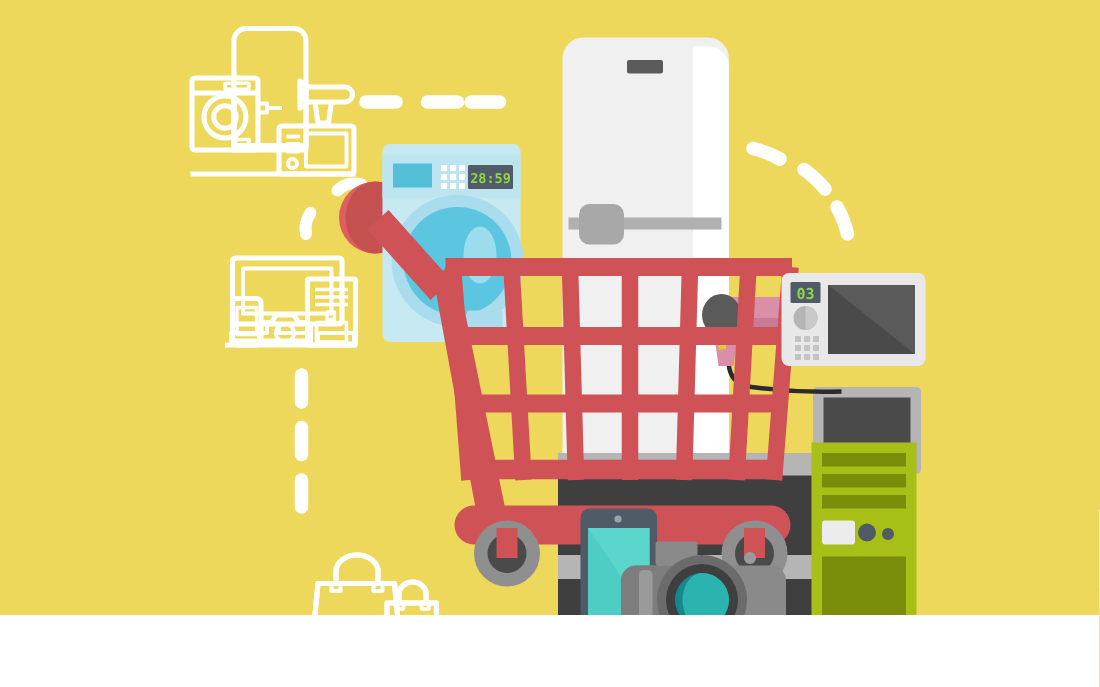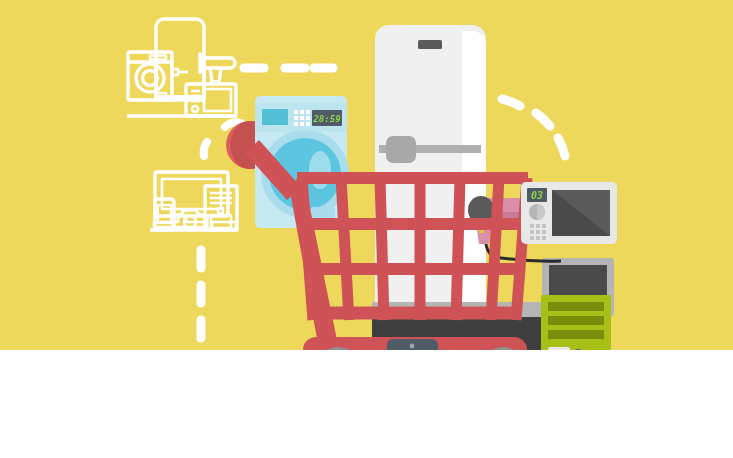--- a/index.html
+++ b/index.html
@@ -6,24 +6,23 @@
     margin: 0;
     padding: 0;
     background: #ffffff;
   }
   body {
     font-family: "Liberation Sans", sans-serif;
   }
   #stage {
     position: relative;
     width: 733px;
-    height: 350px;
+    height: 410px;
     overflow: hidden;
     background: #f0abfc;
-    font-style: italic;
   }
   #stage svg {
     display: block;
     width: 733px;
     height: 458px;
   }
   .digit-label {
     font-family: "DejaVu Sans Mono", monospace;
     font-weight: bold;
   }

